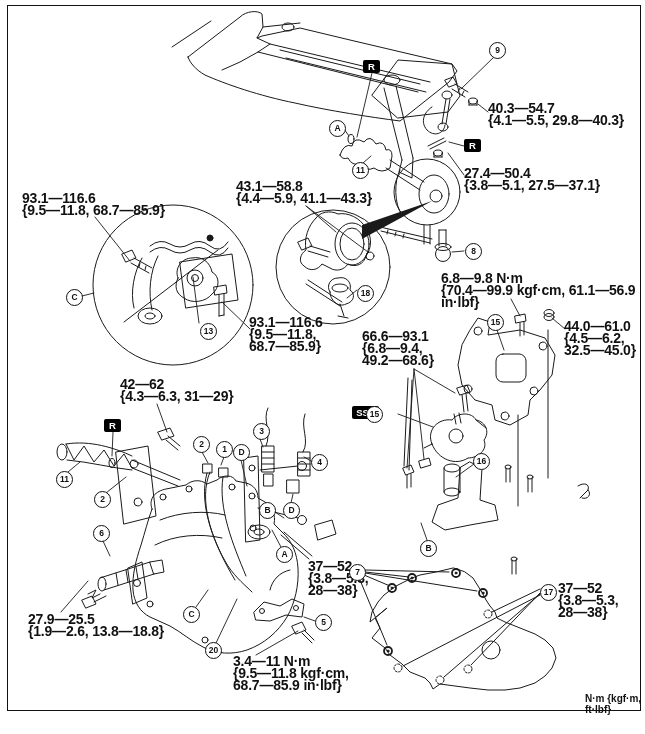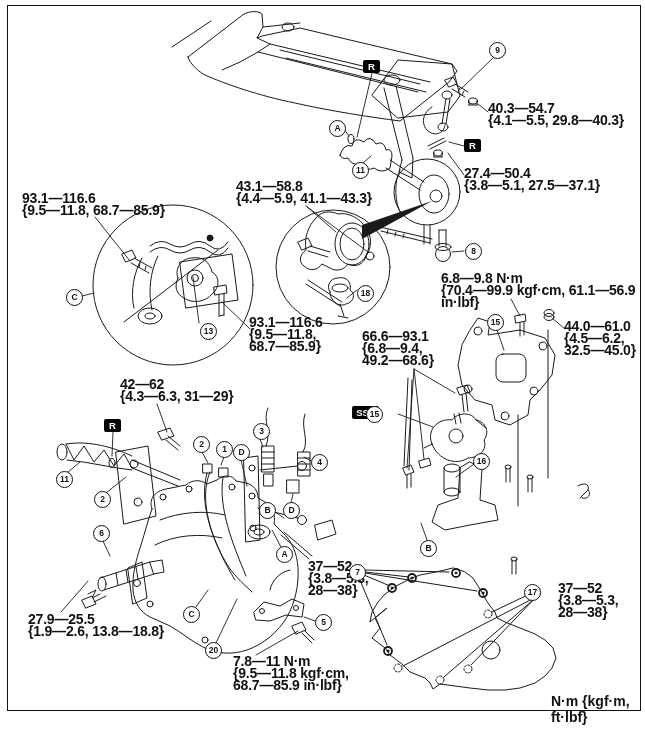--- a/index.html
+++ b/index.html
@@ -7,21 +7,21 @@
         font-family:"Liberation Sans",sans-serif;color:#111;}
   #frame{position:absolute;left:7px;top:5px;width:632px;height:704px;border:1.5px solid #111;}
   svg{position:absolute;left:0;top:0;z-index:1;}
   .tq{position:absolute;z-index:2;font-weight:bold;font-size:14px;line-height:12px;
       white-space:pre-line;letter-spacing:-0.2px;}
   .co{position:absolute;z-index:3;width:15px;height:15px;border:1.3px solid #111;border-radius:50%;
       background:#fff;display:flex;align-items:center;justify-content:center;
       font-size:8.5px;font-weight:bold;line-height:1;}
   .box{position:absolute;z-index:3;background:#000;color:#fff;font-weight:bold;font-size:9.5px;
       display:flex;align-items:center;justify-content:center;border-radius:2px;}
-  .note{position:absolute;z-index:2;font-weight:bold;font-size:14px;}
+  .note{position:absolute;z-index:2;font-weight:bold;font-size:10px;margin-left:34px;}
   .figcode{position:absolute;z-index:2;font-size:9.5px;color:#222;text-align:right;}
 </style>
 </head>
 <body>
 
 <div id="page">
   <div id="frame"></div>
 
   <svg width="645" height="734" viewBox="0 0 645 734" fill="none" stroke="#1a1a1a" stroke-width="1" stroke-linecap="round" stroke-linejoin="round">
 
@@ -277,21 +277,21 @@
   <div class="tq" style="left:362px;top:330px">66.6—93.1
 {6.8—9.4,
 49.2—68.6}</div>
   <div class="tq" style="left:249px;top:316px">93.1—116.6
 {9.5—11.8,
 68.7—85.9}</div>
   <div class="tq" style="left:120px;top:378px">42—62
 {4.3—6.3, 31—29}</div>
   <div class="tq" style="left:28px;top:613px">27.9—25.5
 {1.9—2.6, 13.8—18.8}</div>
-  <div class="tq" style="left:233px;top:655px">7.8—11 N·m
+  <div class="tq" style="left:233px;top:655px">3.4—11 N·m
 {9.5—11.8 kgf·cm,
 68.7—85.9 in·lbf}</div>
   <div class="tq" style="left:308px;top:560px">37—52
 {3.8—5.3,
 28—38}</div>
   <div class="tq" style="left:558px;top:582px">37—52
 {3.8—5.3,
 28—38}</div>
 
   <div class="box" style="left:363px;top:60px;width:17px;height:13px">R</div>
@@ -309,21 +309,21 @@
   <div class="co" style="left:465px;top:243px">8</div>
   <div class="co" style="left:489px;top:42px">9</div>
   <div class="co" style="left:357px;top:285px">18</div>
   <div class="co" style="left:352px;top:162px">11</div>
   <div class="co" style="left:56px;top:471px">11</div>
   <div class="co" style="left:94px;top:491px">2</div>
   <div class="co" style="left:200px;top:323px">13</div>
   <div class="co" style="left:487px;top:314px">15</div>
   <div class="co" style="left:366px;top:406px">15</div>
   <div class="co" style="left:473px;top:453px">16</div>
-  <div class="co" style="left:524px;top:584px">17</div>
+  <div class="co" style="left:540px;top:584px">17</div>
   <div class="co" style="left:205px;top:642px">20</div>
 
   <div class="co" style="left:329px;top:120px">A</div>
   <div class="co" style="left:276px;top:546px">A</div>
   <div class="co" style="left:259px;top:502px">B</div>
   <div class="co" style="left:420px;top:540px">B</div>
   <div class="co" style="left:66px;top:289px">C</div>
   <div class="co" style="left:183px;top:606px">C</div>
   <div class="co" style="left:233px;top:444px">D</div>
   <div class="co" style="left:283px;top:502px">D</div>

